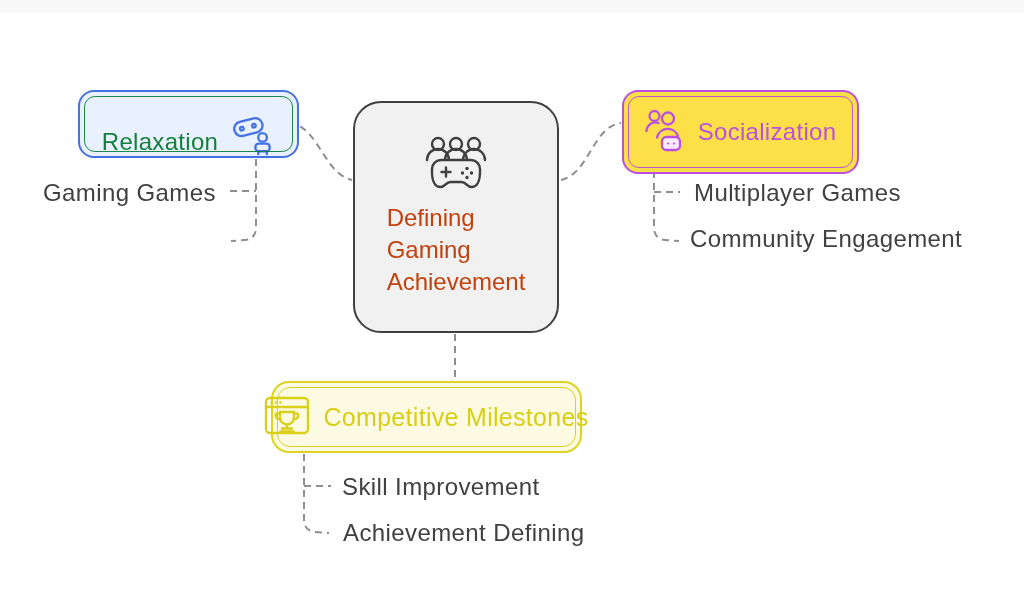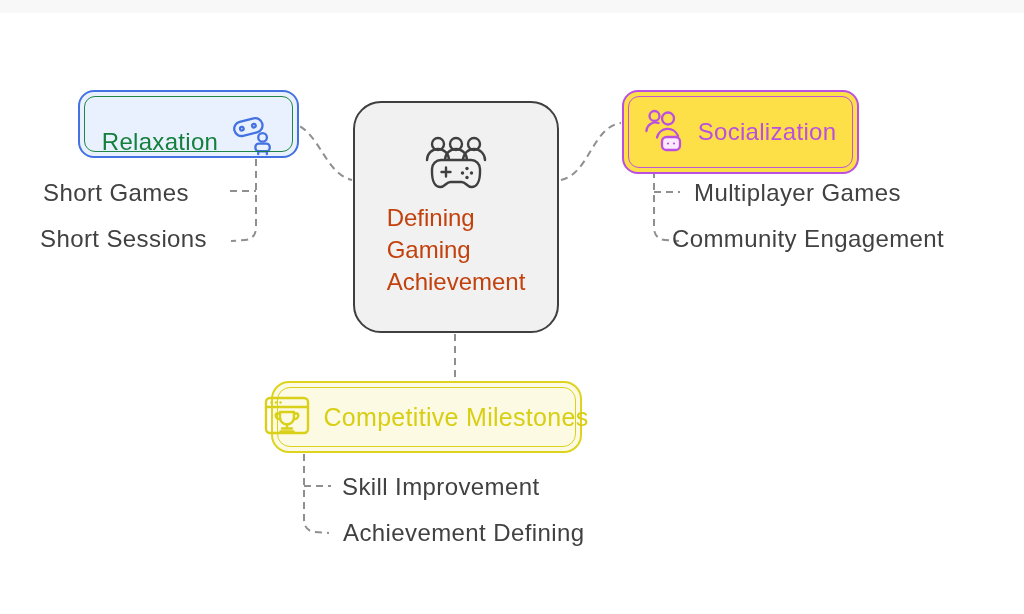--- a/index.html
+++ b/index.html
@@ -42,21 +42,21 @@
   }
   .center-text{font-size:24px;line-height:32px;text-align:left;color:#c2410c;}
 
   .sub{
     position:absolute;font-size:24px;letter-spacing:.4px;color:#414141;
     white-space:nowrap;line-height:27px;
   }
   .sub-casual{left:43px;top:179px;}
   .sub-short{left:40px;top:225px;}
   .sub-multi{left:694px;top:179px;}
-  .sub-community{left:672px;top:225px;}
+  .sub-community{left:690px;top:225px;}
   .sub-skill{left:342px;top:473px;}
   .sub-achievement{left:343px;top:519px;}
 
   .icon{flex:0 0 auto;display:block;}
 </style>
 </head>
 <body>
 
 <div class="canvas">
   <div class="topstrip"></div>
@@ -147,19 +147,18 @@
         </g>
         <path d="M16,17 h14 v5.5 a7,7 0 0 1 -14,0 z"></path>
         <path d="M16,18.5 h-3.5 a3.5,3.5 0 0 0 3.7,5.5"></path>
         <path d="M30,18.5 h3.5 a3.5,3.5 0 0 1 -3.7,5.5"></path>
         <path d="M23,29.5 v4 M18,33.5 h10 M16.5,36.5 h13"></path>
       </g>
     </svg>
     <span class="node-label">Competitive Milestones</span>
   </div>
 
-  <div class="sub sub-casual">Short Games</div>
-  <div class="sub sub-short">Short Sessions</div>
+  <div class="sub sub-casual">Gaming Games</div>
   <div class="sub sub-multi">Multiplayer Games</div>
   <div class="sub sub-community">Community Engagement</div>
   <div class="sub sub-skill">Skill Improvement</div>
   <div class="sub sub-achievement">Achievement Defining</div>
 </div>
 
 </body></html>

